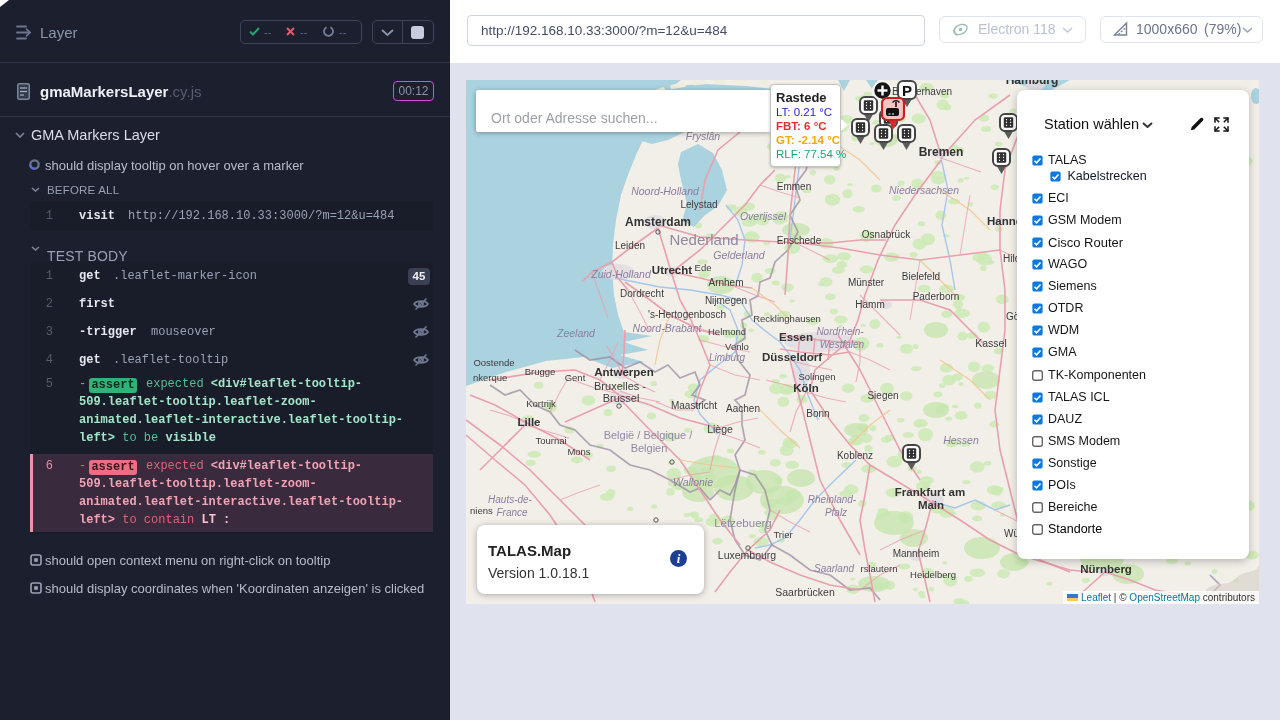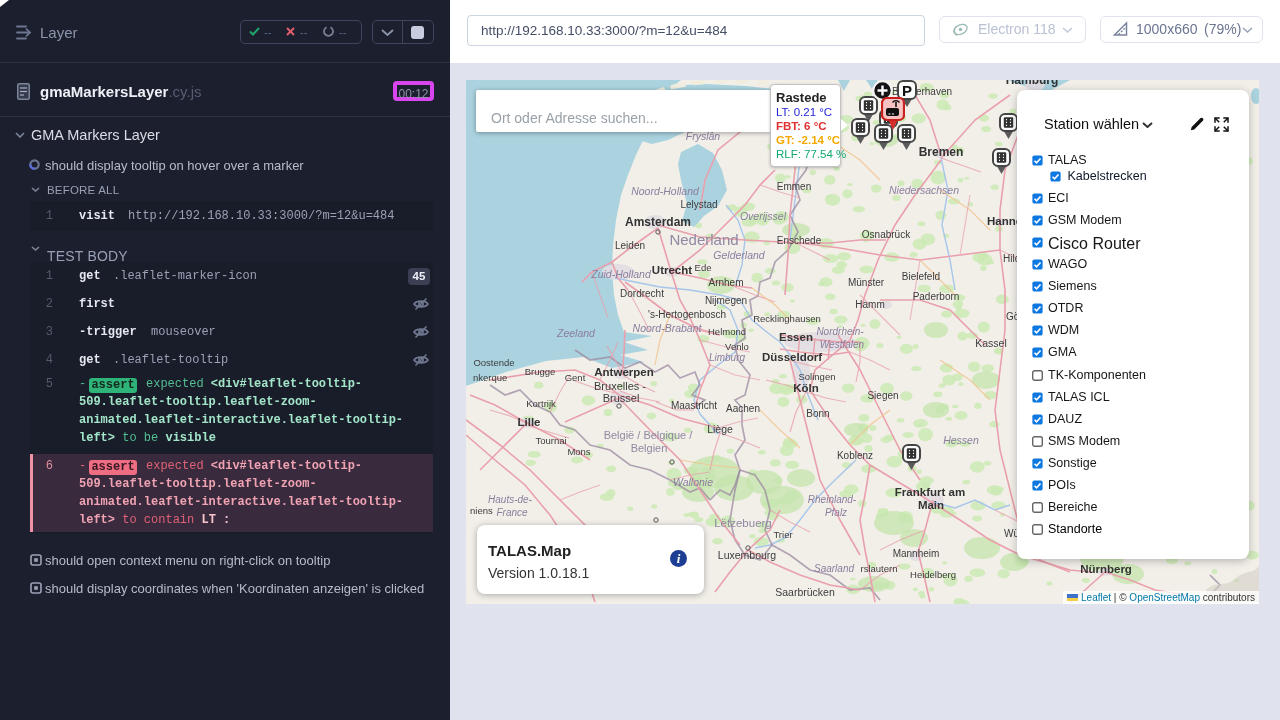--- a/index.html
+++ b/index.html
@@ -43,21 +43,21 @@
 <div class="a" style="left:411px;top:26px;width:13px;height:13px;background:#c6cbdd;border-radius:3px"></div>
 <svg class="a" style="left:17px;top:83px" width="13" height="17" viewBox="0 0 13 17">
 <rect x="0.75" y="0.75" width="11.5" height="15.5" rx="1.5" fill="#343b4e" stroke="#7d8698" stroke-width="1.5"></rect>
 <g stroke="#aab1c2" stroke-width="1.2">
         <line x1="3" y1="5" x2="10" y2="5"></line>
         <line x1="3" y1="8.5" x2="10" y2="8.5"></line>
         <line x1="3" y1="12" x2="7" y2="12"></line>
       </g>
     </svg>
 <div class="a" style="left:40px;top:83px;font-size:15px;font-weight:bold;color:#eef0f5">gmaMarkersLayer<span style="font-weight:normal;color:#575d72">.cy.js</span></div>
-<div class="a" style="left:393px;top:81px;width:41px;height:20px;border:4px solid #d946ef;border-radius:4px;font-size:12px;color:#8b95a9;text-align:center;line-height:18px">00:12</div>
+<div class="a" style="left:393px;top:81px;width:41px;height:20px;border:1px solid #d946ef;border-radius:4px;font-size:12px;color:#8b95a9;text-align:center;line-height:18px">00:12</div>
 <div class="a" style="left:0;top:116px;width:450px;height:1px;background:#2e3246"></div>
 <svg class="a" style="left:15px;top:132px" width="10" height="6" viewBox="0 0 10 6">
       <path d="M1 1 L5.0 5 L9 1" stroke="#7d8698" stroke-width="1.6" fill="none"></path>
     </svg>
 <div class="a" style="left:31px;top:127px;font-size:14.5px;color:#dadde6">GMA Markers Layer</div>
 <svg class="a" style="left:29px;top:159px" width="11" height="11" viewBox="0 0 11 11">
 <circle cx="5.5" cy="5.5" r="4.2" stroke="#6c7590" stroke-width="2.2" fill="none"></circle>
 <path d="M1.3 5.5 A4.2 4.2 0 0 0 5.5 9.7" stroke="#5b6ee8" stroke-width="2.2" fill="none"></path>
     </svg>
 <div class="a" style="left:45px;top:158px;font-size:13px;color:#b6bbca">should display tooltip on hover over a marker</div>
@@ -958,21 +958,21 @@
 <div class="a" style="left:582px;top:110.5px;font-size:12.5px;color:#161616">ECI</div>
 <svg class="a" style="left:565.5px;top:134.5px" width="11" height="11" viewBox="0 0 14 14">
 <rect x="0.5" y="0.5" width="13" height="13" rx="2.5" fill="#0d78e0"></rect>
 <path d="M3.2 7.4 L5.8 10 L10.8 4.4" stroke="#fff" stroke-width="2" fill="none"></path>
     </svg>
 <div class="a" style="left:582px;top:132.5px;font-size:12.5px;color:#161616">GSM Modem</div>
 <svg class="a" style="left:565.5px;top:156.5px" width="11" height="11" viewBox="0 0 14 14">
 <rect x="0.5" y="0.5" width="13" height="13" rx="2.5" fill="#0d78e0"></rect>
 <path d="M3.2 7.4 L5.8 10 L10.8 4.4" stroke="#fff" stroke-width="2" fill="none"></path>
     </svg>
-<div class="a" style="left:582px;top:154.5px;font-size:16px;color:#161616">Cisco Router</div>
+<div class="a" style="left:582px;top:154.5px;font-size:13px;color:#161616">Cisco Router</div>
 <svg class="a" style="left:565.5px;top:178.8px" width="11" height="11" viewBox="0 0 14 14">
 <rect x="0.5" y="0.5" width="13" height="13" rx="2.5" fill="#0d78e0"></rect>
 <path d="M3.2 7.4 L5.8 10 L10.8 4.4" stroke="#fff" stroke-width="2" fill="none"></path>
     </svg>
 <div class="a" style="left:582px;top:176.8px;font-size:12.5px;color:#161616">WAGO</div>
 <svg class="a" style="left:565.5px;top:200.9px" width="11" height="11" viewBox="0 0 14 14">
 <rect x="0.5" y="0.5" width="13" height="13" rx="2.5" fill="#0d78e0"></rect>
 <path d="M3.2 7.4 L5.8 10 L10.8 4.4" stroke="#fff" stroke-width="2" fill="none"></path>
     </svg>
 <div class="a" style="left:582px;top:198.9px;font-size:12.5px;color:#161616">Siemens</div>

